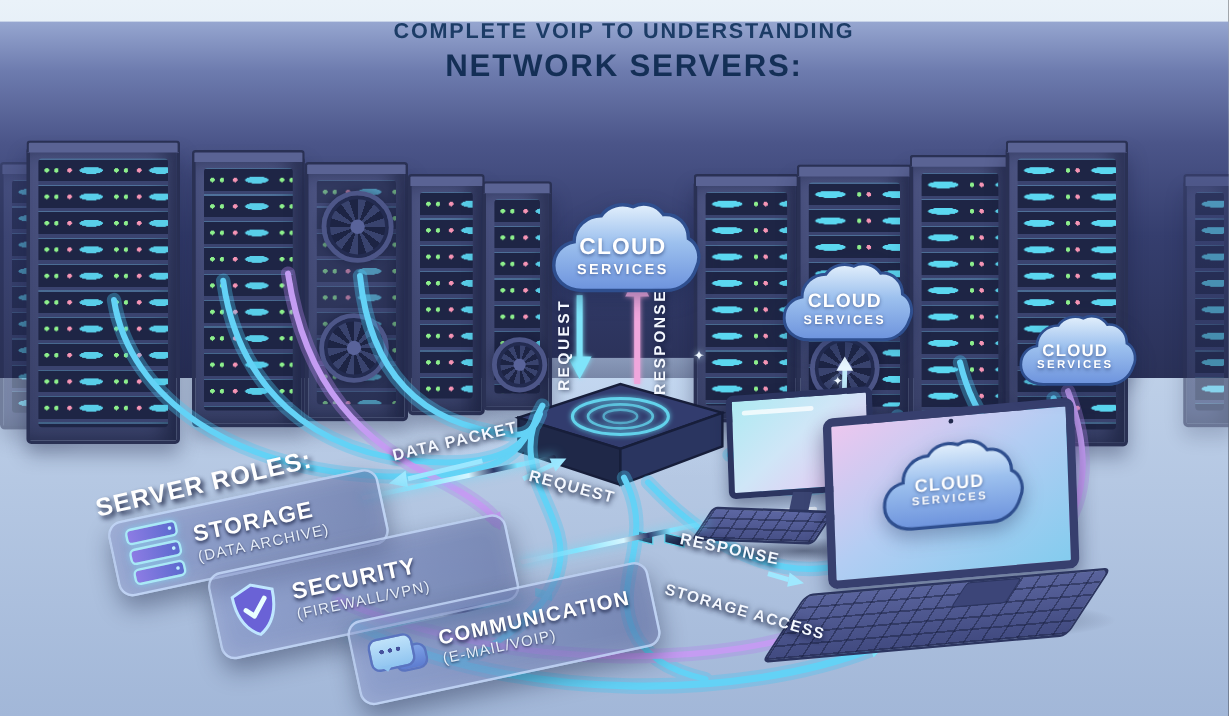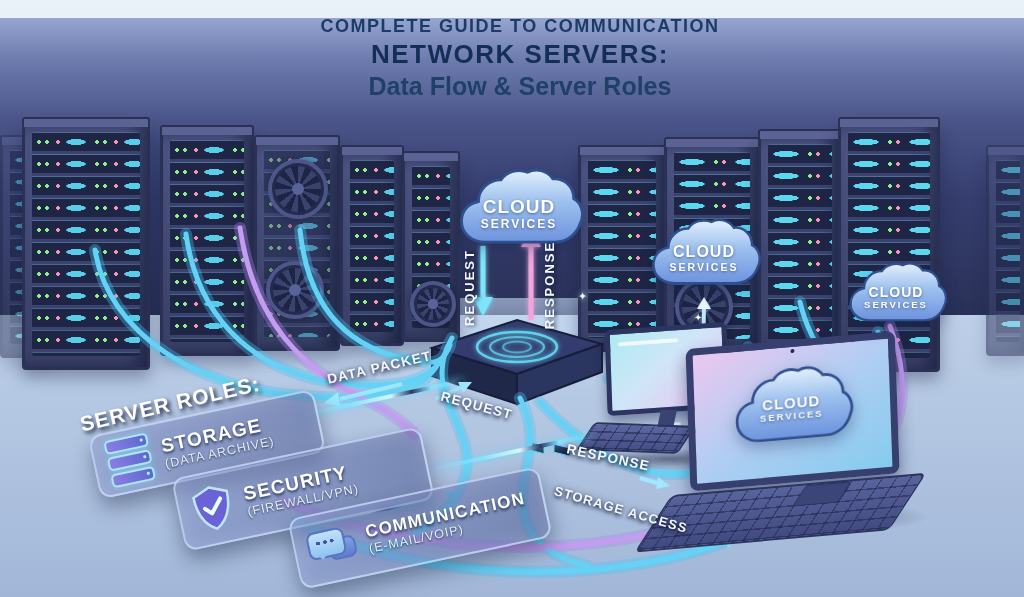--- a/index.html
+++ b/index.html
@@ -375,18 +375,17 @@
       <div class="p-detail">(E-MAIL/VOIP)</div>
     </div>
   </div>
 
   
   <div class="sparkle" style="left:578px;top:290px;font-size:11px;">✦</div>
   <div class="sparkle" style="left:694px;top:312px;font-size:10px;">✦</div>
 
   
   <div id="title">
-    <div class="l1">COMPLETE GUIDE TO COMMUNICATION</div>
+    <div class="l1">COMPLETE VOIP TO UNDERSTANDING</div>
     <div class="l2">NETWORK SERVERS:</div>
-    <div class="l3">Data Flow &amp; Server Roles</div>
   </div>
 
 </div>
 
 </body></html>

